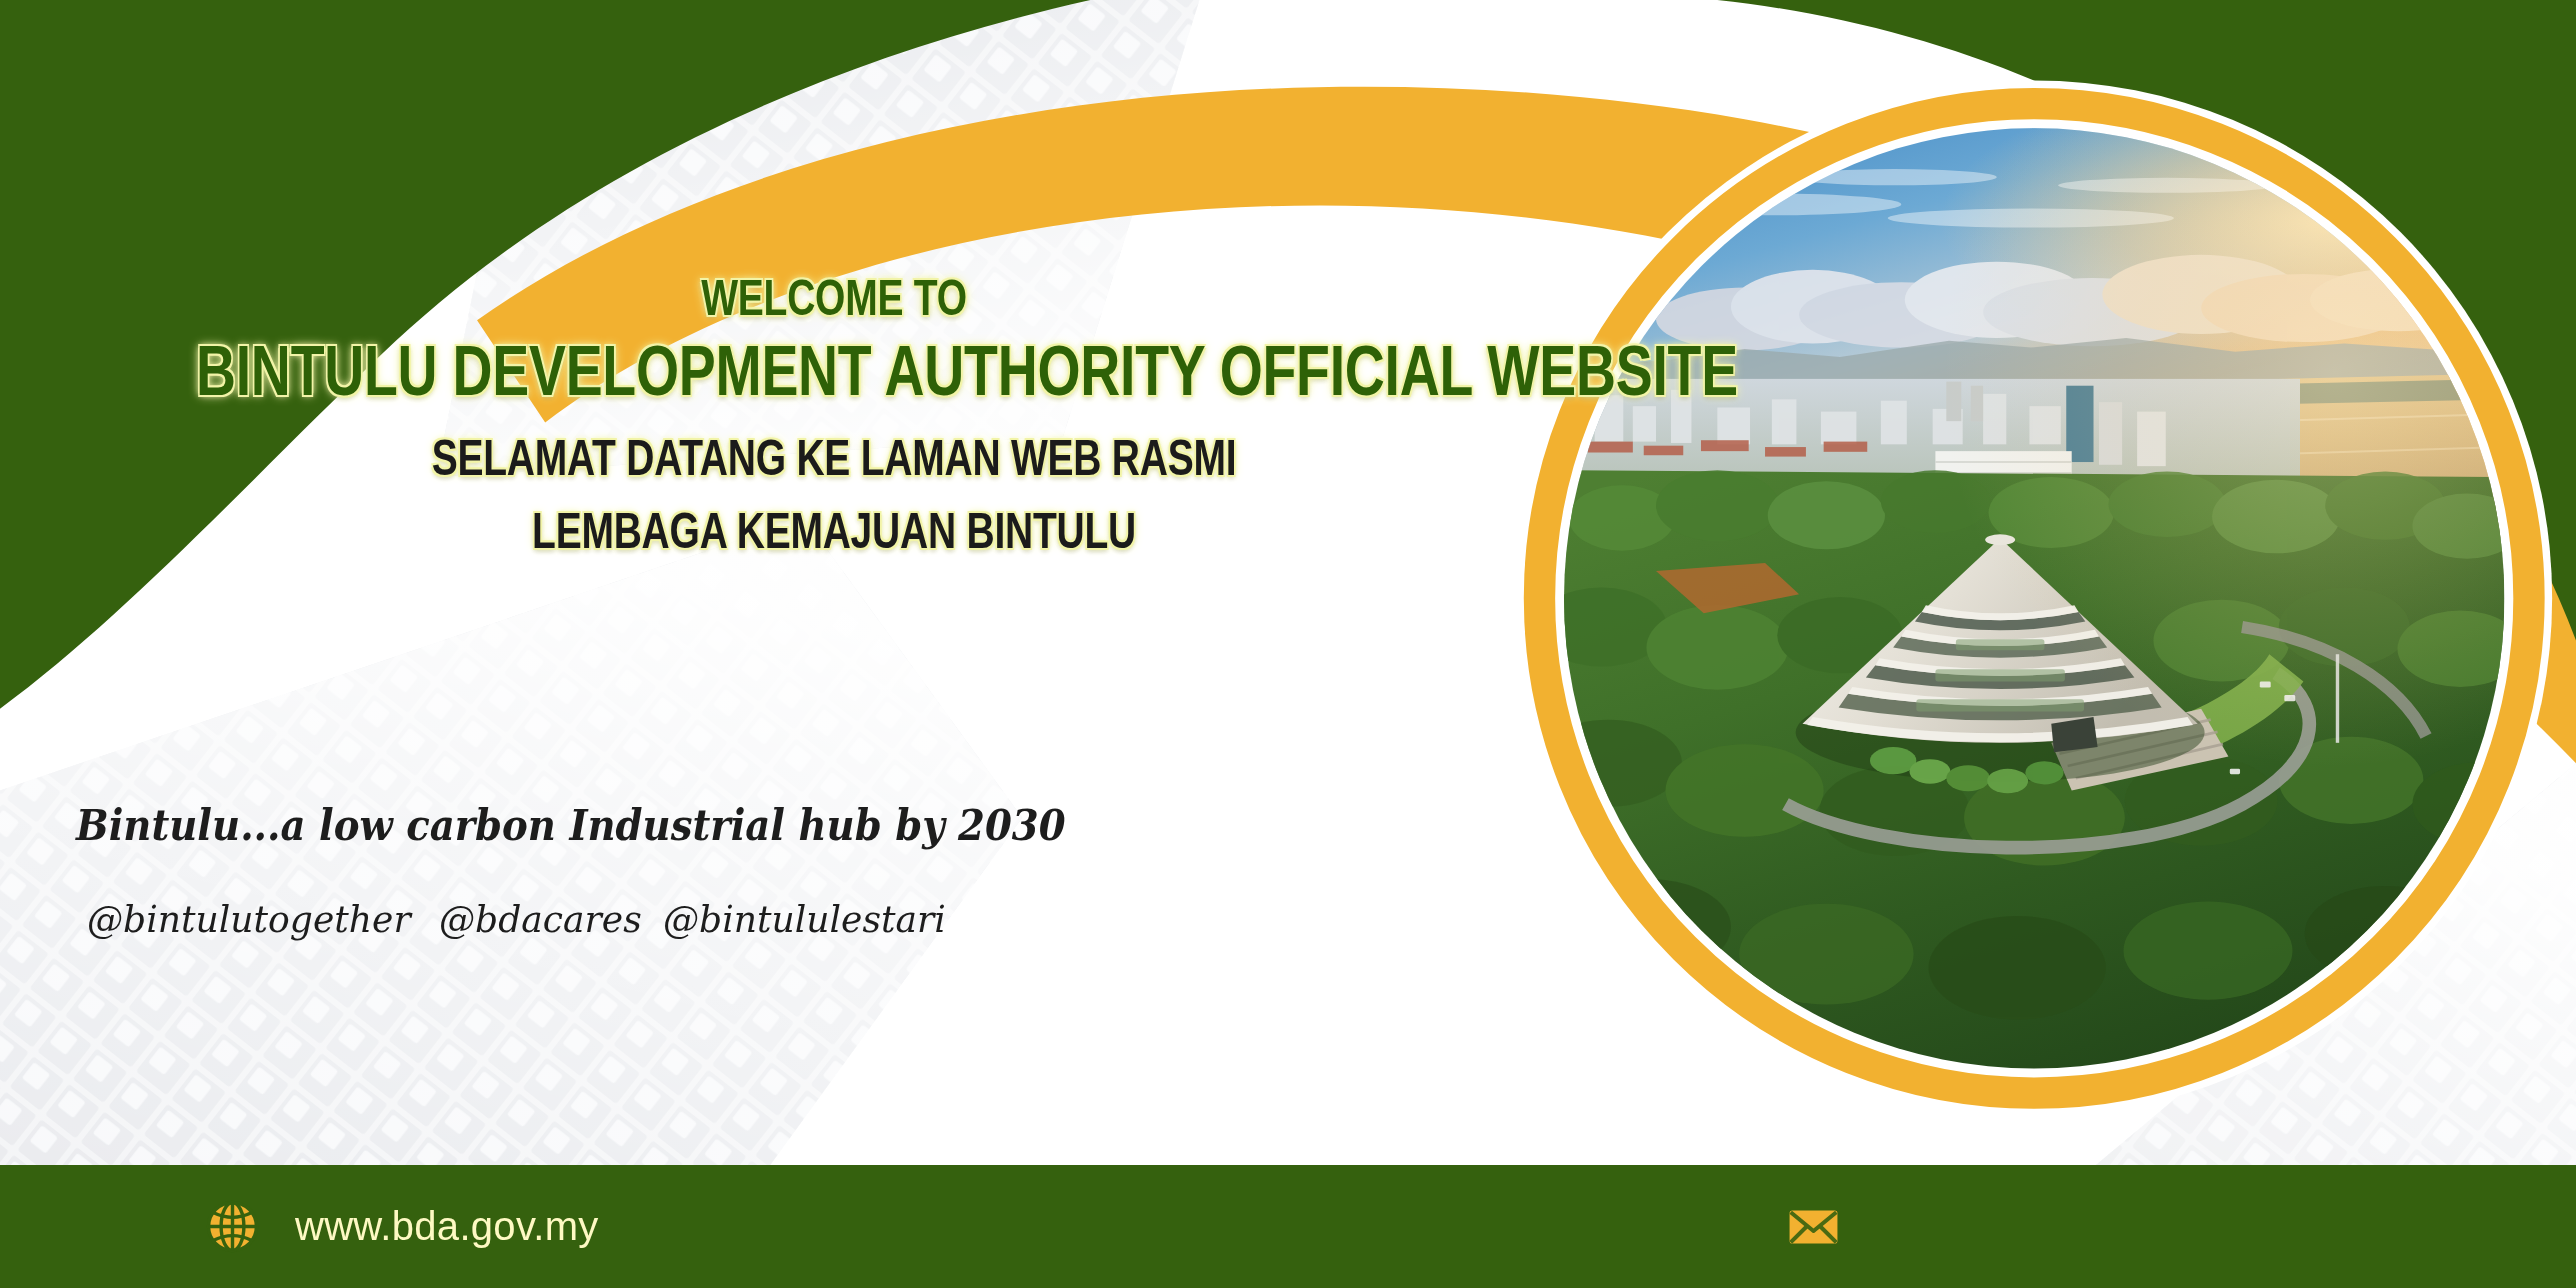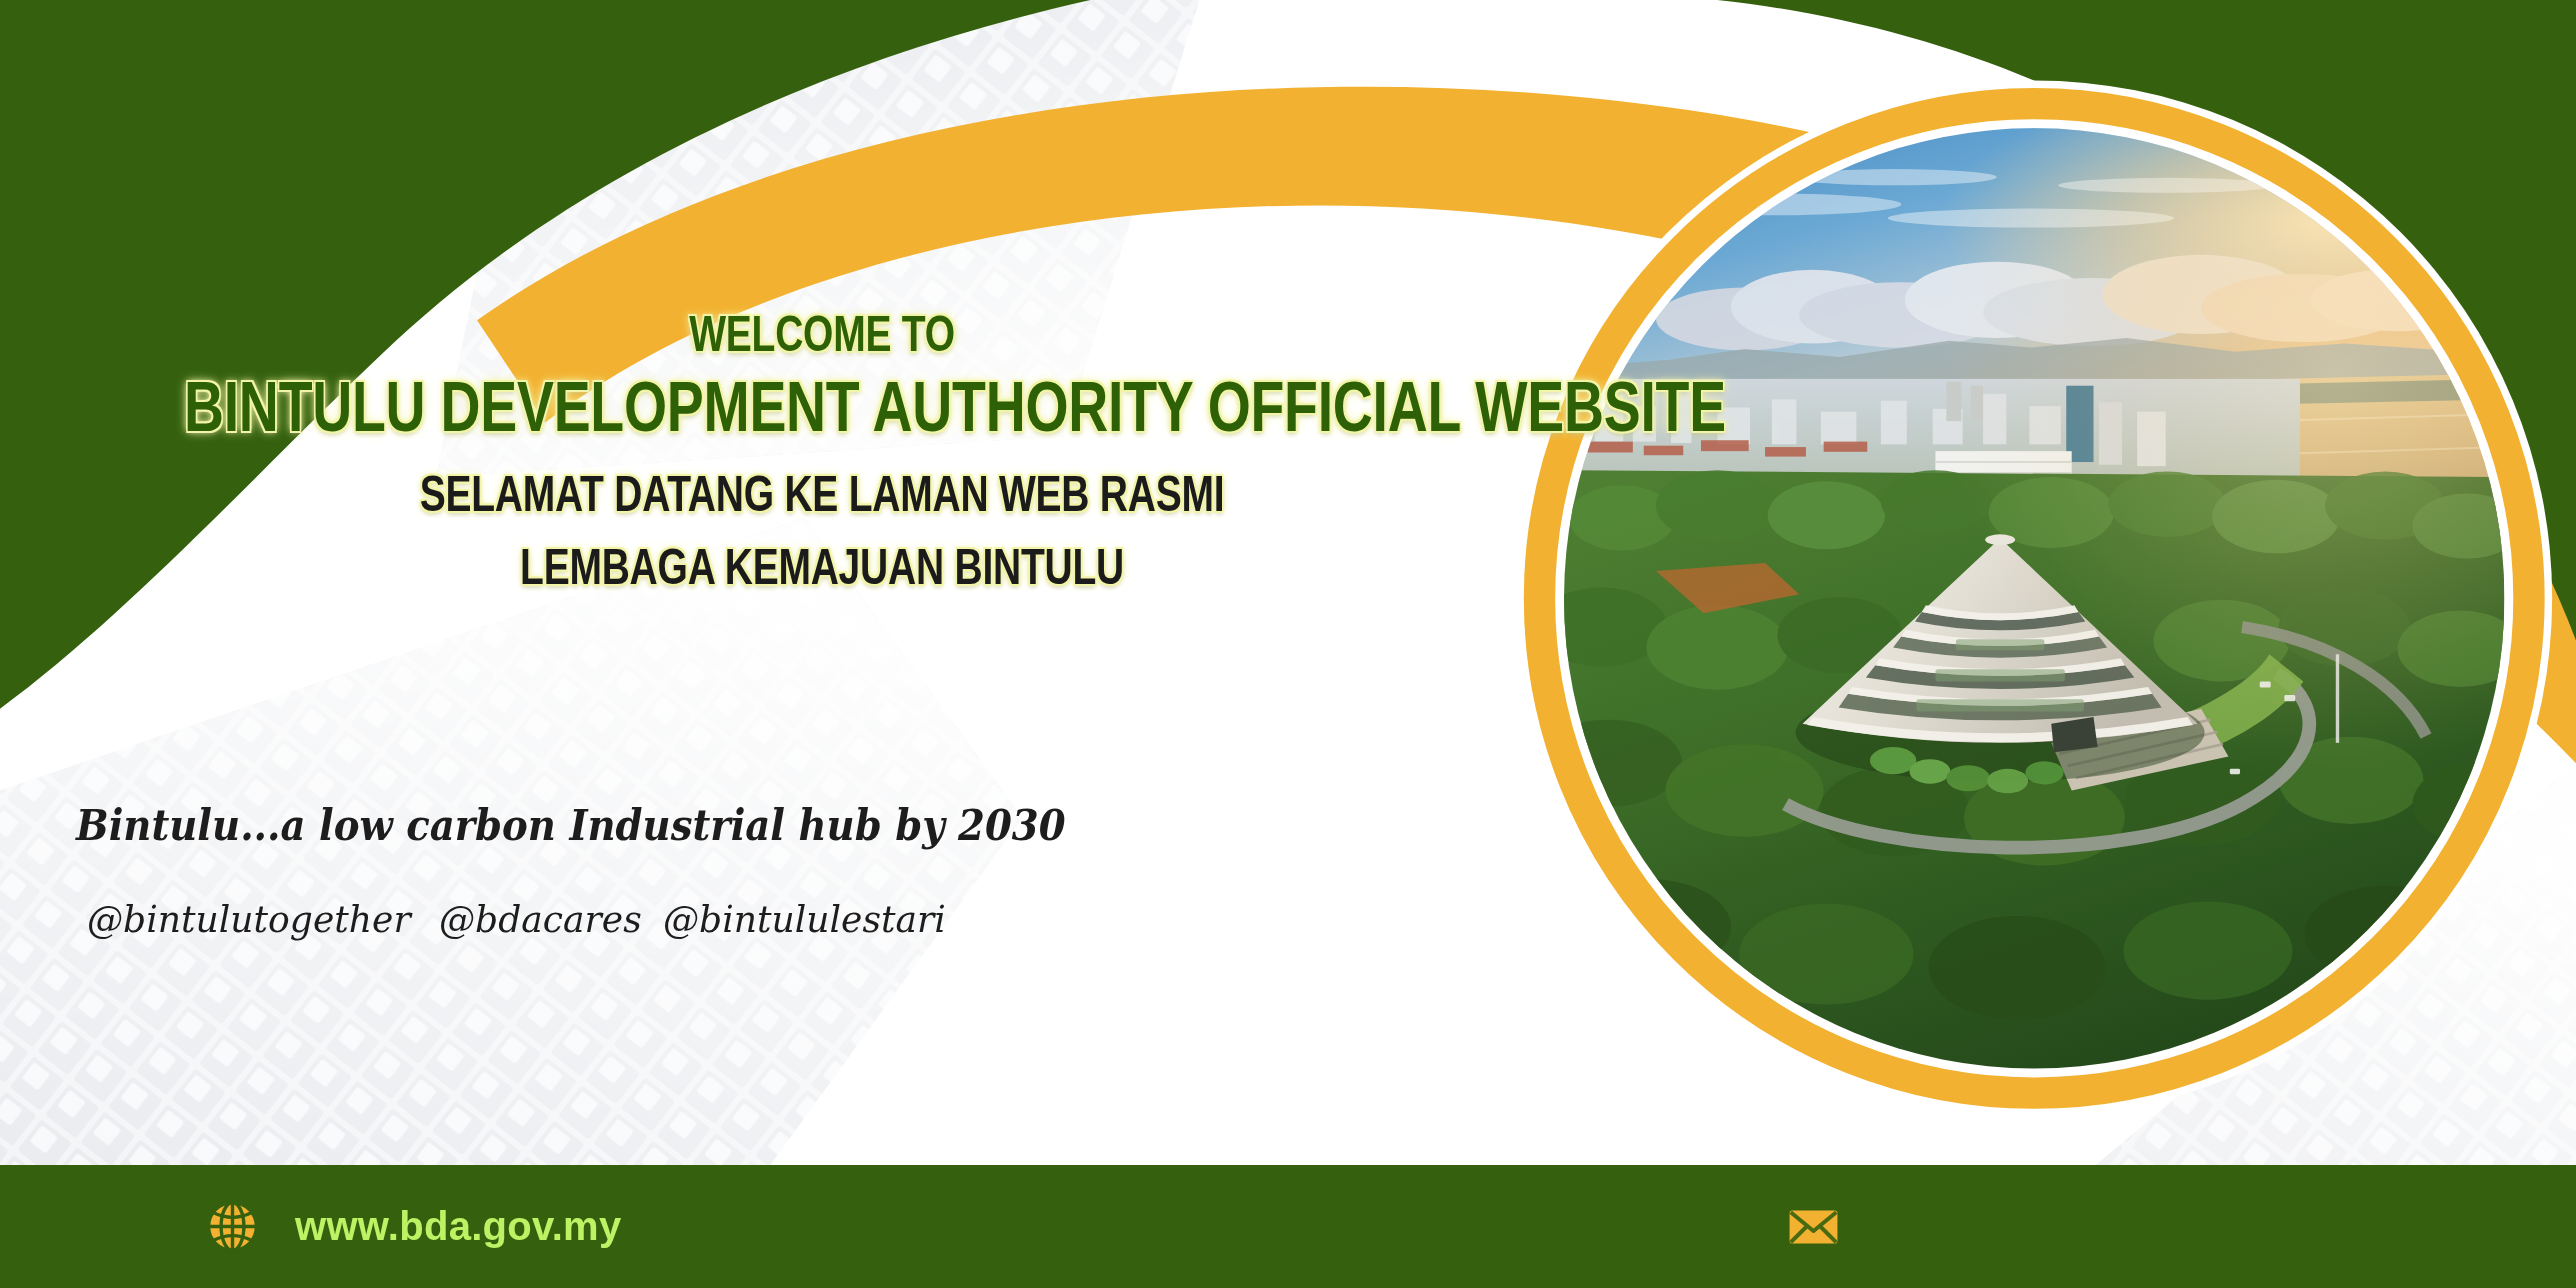--- a/index.html
+++ b/index.html
@@ -11,25 +11,24 @@
     width:2576px;height:1288px;
     overflow:hidden;
     background:#ffffff;
   }
 
   #bg-svg{position:absolute;left:0;top:0;width:2576px;height:1288px;}
 
   
   .text-stack{
     position:absolute;
-    left:4px; top:273px;
+    left:16px; top:273px;
     width:1636px;
     text-align:center;
     z-index:6;
-    margin-top:36px;
   }
   .hd{
     margin:0;
     font-family:"Liberation Sans",sans-serif;
     font-weight:bold;
     letter-spacing:-0.3px;
     line-height:1.0;
     transform:scaleX(0.78);
     transform-origin:center center;
     white-space:nowrap;
@@ -100,26 +99,25 @@
   }
   .contact{
     display:flex;
     align-items:center;
     gap:34px;
     position:absolute;
   }
   #contact-web  { left:204px; }
   #contact-email{ left:1785px; }
   .contact-text{
-    color:#bef264;
+    color:#fef9c3;
     font-size:40px;
     font-family:"Liberation Sans",sans-serif;
     letter-spacing:0.3px;
     white-space:nowrap;
-    font-weight:bold;
   }
   .ico{ width:57px;height:57px;display:block; }
 </style>
 </head>
 <body>
 
 <div id="banner">
 
   <svg id="bg-svg" viewBox="0 0 3780 1890" preserveAspectRatio="none">
     <defs>

